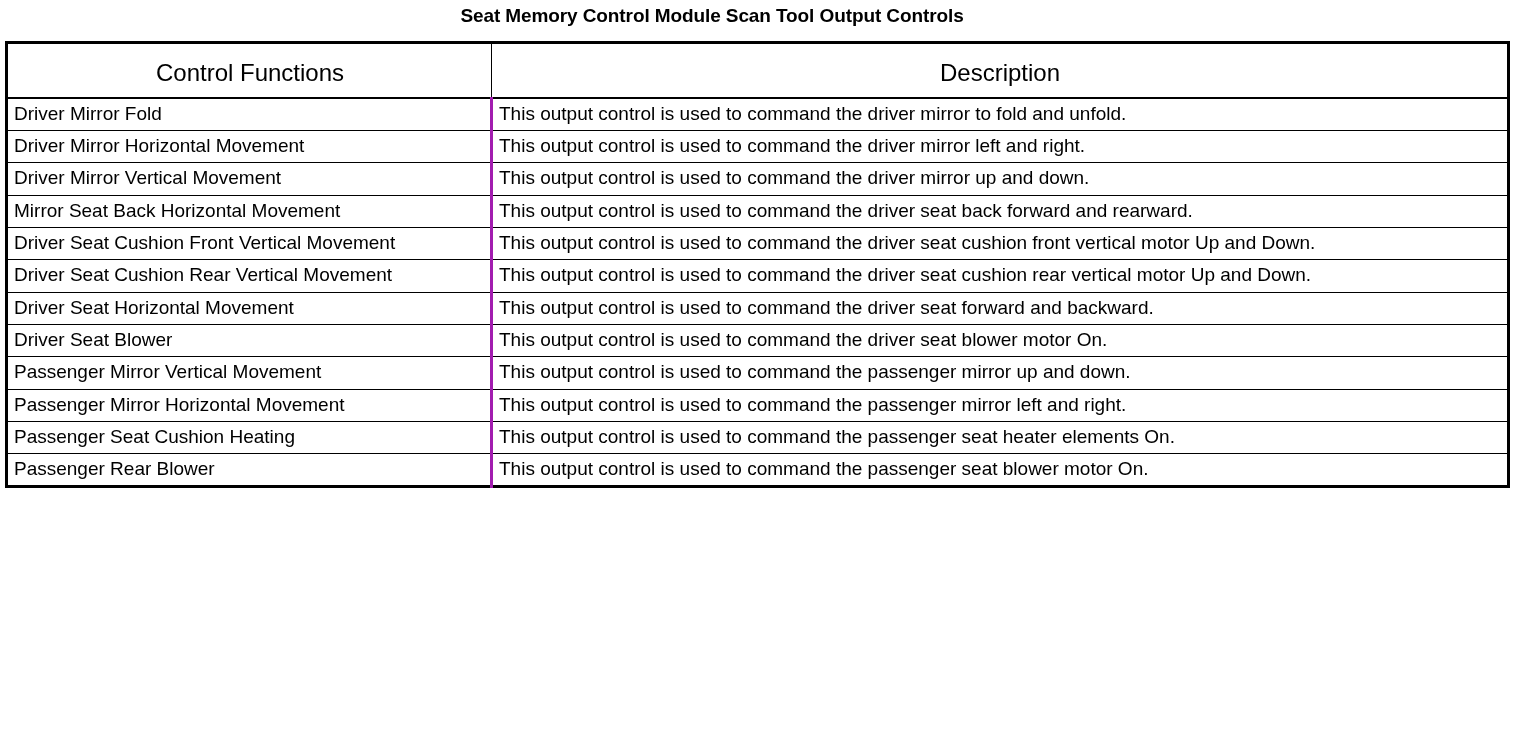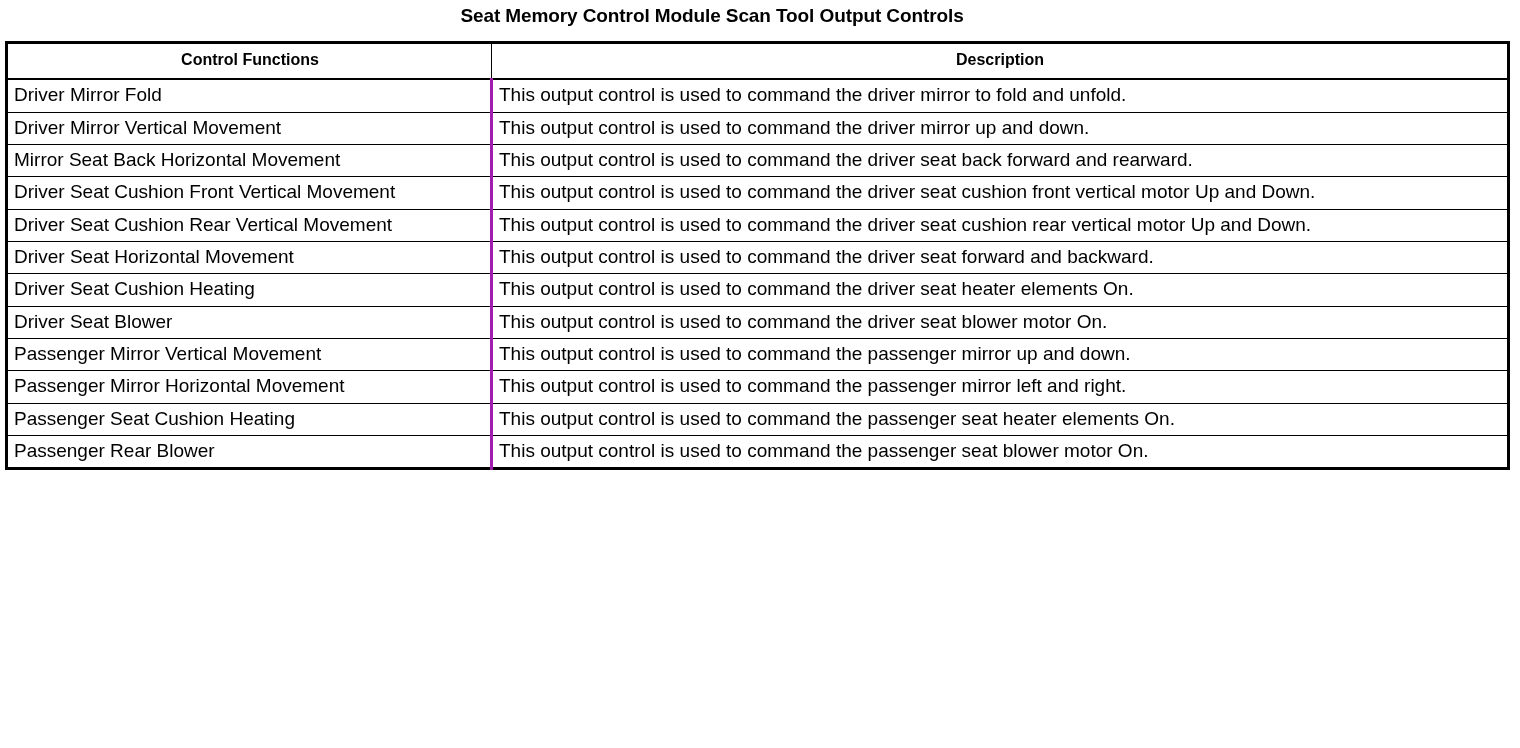--- a/index.html
+++ b/index.html
@@ -48,23 +48,23 @@
   table.controls td {
     border: 1px solid #000000;
     vertical-align: top;
     padding: 3px 5px 4px 6px;
     font-size: 19px;
     line-height: 1.28;
     word-wrap: break-word;
   }
   table.controls thead th {
     text-align: center;
-    font-weight: bold;
-    font-size: 16px;
-    padding-top: 6px;
+    font-weight: normal;
+    font-size: 24px;
+    padding-top: 14px;
     padding-bottom: 8px;
     border-bottom: 2px solid #000000;
   }
   table.controls tbody td {
     text-align: left;
     font-weight: normal;
   }
   table.controls tbody tr td.func-cell {
     border-right: 3px solid #a21caf;
   }
@@ -87,42 +87,42 @@
           <th>Control Functions</th>
           <th>Description</th>
         </tr>
       </thead>
       <tbody id="table-body">
           <tr>
             <td class="func-cell">Driver Mirror Fold</td>
             <td class="desc-cell">This output control is used to command the driver mirror to fold and unfold.</td>
           </tr>
           <tr>
+            <td class="func-cell">Driver Mirror Horizontal Movement</td>
+            <td class="desc-cell">This output control is used to command the driver mirror left and right.</td>
+          </tr>
+          <tr>
             <td class="func-cell">Driver Mirror Vertical Movement</td>
             <td class="desc-cell">This output control is used to command the driver mirror up and down.</td>
           </tr>
           <tr>
             <td class="func-cell">Mirror Seat Back Horizontal Movement</td>
             <td class="desc-cell">This output control is used to command the driver seat back forward and rearward.</td>
           </tr>
           <tr>
             <td class="func-cell">Driver Seat Cushion Front Vertical Movement</td>
             <td class="desc-cell">This output control is used to command the driver seat cushion front vertical motor Up and Down.</td>
           </tr>
           <tr>
             <td class="func-cell">Driver Seat Cushion Rear Vertical Movement</td>
             <td class="desc-cell">This output control is used to command the driver seat cushion rear vertical motor Up and Down.</td>
           </tr>
           <tr>
             <td class="func-cell">Driver Seat Horizontal Movement</td>
             <td class="desc-cell">This output control is used to command the driver seat forward and backward.</td>
-          </tr>
-          <tr>
-            <td class="func-cell">Driver Seat Cushion Heating</td>
-            <td class="desc-cell">This output control is used to command the driver seat heater elements On.</td>
           </tr>
           <tr>
             <td class="func-cell">Driver Seat Blower</td>
             <td class="desc-cell">This output control is used to command the driver seat blower motor On.</td>
           </tr>
           <tr>
             <td class="func-cell">Passenger Mirror Vertical Movement</td>
             <td class="desc-cell">This output control is used to command the passenger mirror up and down.</td>
           </tr>
           <tr>

